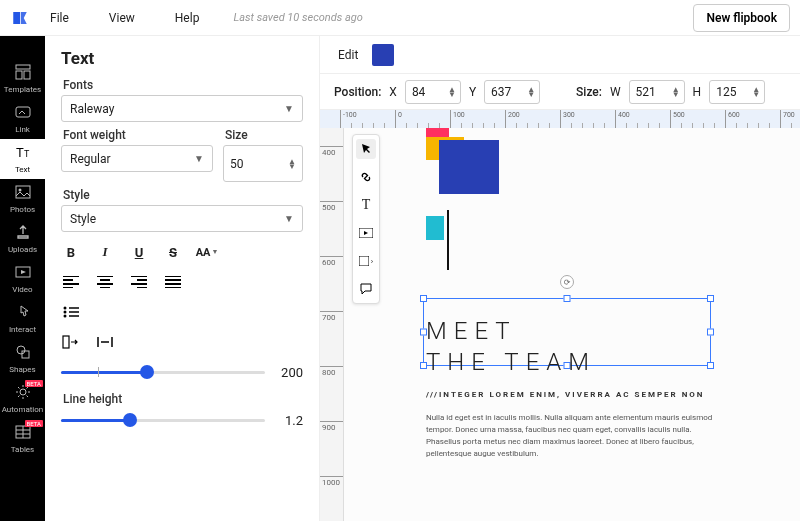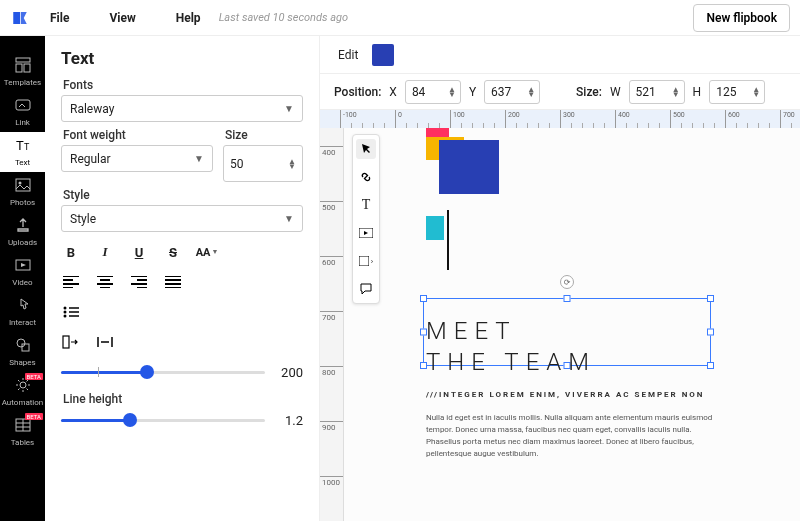--- a/index.html
+++ b/index.html
@@ -1,24 +1,24 @@
 <!DOCTYPE html>
 <html><head>
 <meta charset="utf-8">
 <style>
 *{box-sizing:border-box;margin:0;padding:0;font-family:-apple-system,BlinkMacSystemFont,"Segoe UI",Roboto,sans-serif}
 body{width:800px;height:521px;overflow:hidden;background:#fff;font-size:12px;color:#222}
 .topbar{height:36px;display:flex;align-items:center;padding:0 10px;border-bottom:1px solid #eee}
 .logo{width:20px;height:20px;margin-right:20px;display:flex;align-items:center;justify-content:center}
-.menu{display:flex;gap:40px;font-size:12px;font-weight:700}
+.menu{display:flex;gap:40px;font-size:12px;font-weight:400}
 .menu span{cursor:pointer}
-.savestatus{margin-left:18px;color:#999;font-style:italic;font-size:11px}
+.savestatus{margin-left:34px;color:#999;font-style:italic;font-size:11px}
 .newbtn{margin-left:auto;border:1px solid #ccc;border-radius:4px;padding:6px 12px;font-size:12px;font-weight:600;cursor:pointer;background:#fff}
 .main{display:flex;height:485px}
-.rail{width:45px;background:#000;color:#bbb;display:flex;flex-direction:column;align-items:center;padding-top:16px;font-size:8px}
+.rail{width:45px;background:#000;color:#bbb;display:flex;flex-direction:column;align-items:center;padding-top:23px;font-size:8px}
 .rail-item{display:flex;flex-direction:column;align-items:center;gap:3px;padding:5px 0;width:100%;cursor:pointer;position:relative}
 .rail-item.active{background:#fff;color:#000}
 .rail-item svg{width:16px;height:16px}
 .beta{position:absolute;top:1px;right:2px;background:#ff2d55;color:#fff;font-size:6px;padding:0 2px;border-radius:1px}
 .panel{width:275px;border-right:1px solid #eee;padding:12px 16px;overflow:hidden}
 .panel h2{font-size:17px;font-weight:700;margin-bottom:10px}
 .label{font-size:12px;font-weight:500;margin:6px 2px 3px;color:#333}
 .select{width:100%;height:27px;border:1px solid #ccc;border-radius:3px;display:flex;align-items:center;justify-content:space-between;padding:0 8px;font-size:12px;cursor:pointer;background:#fff}
 .row{display:flex;gap:10px}
 .col{flex:1}

